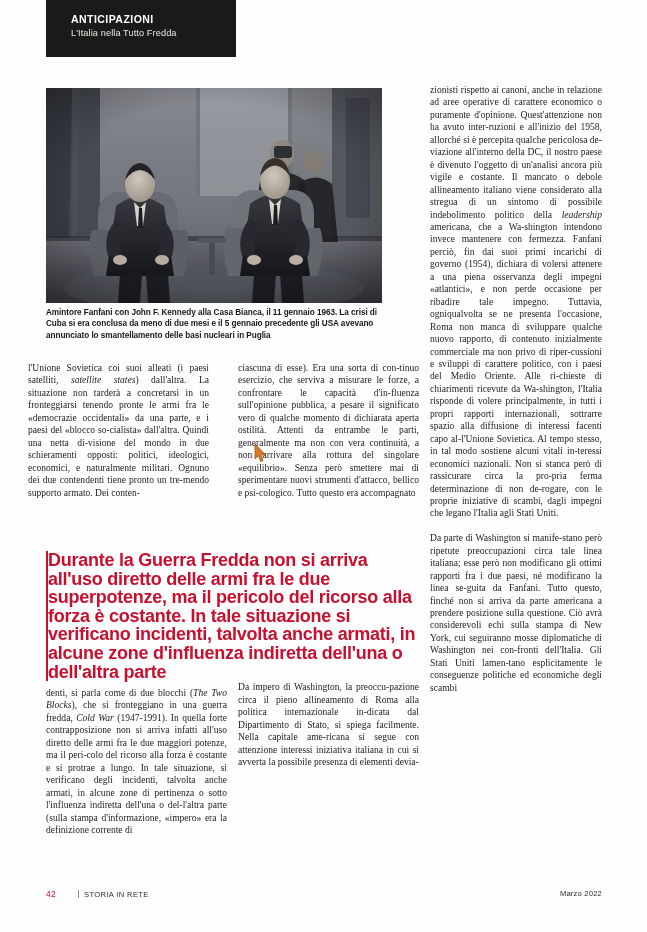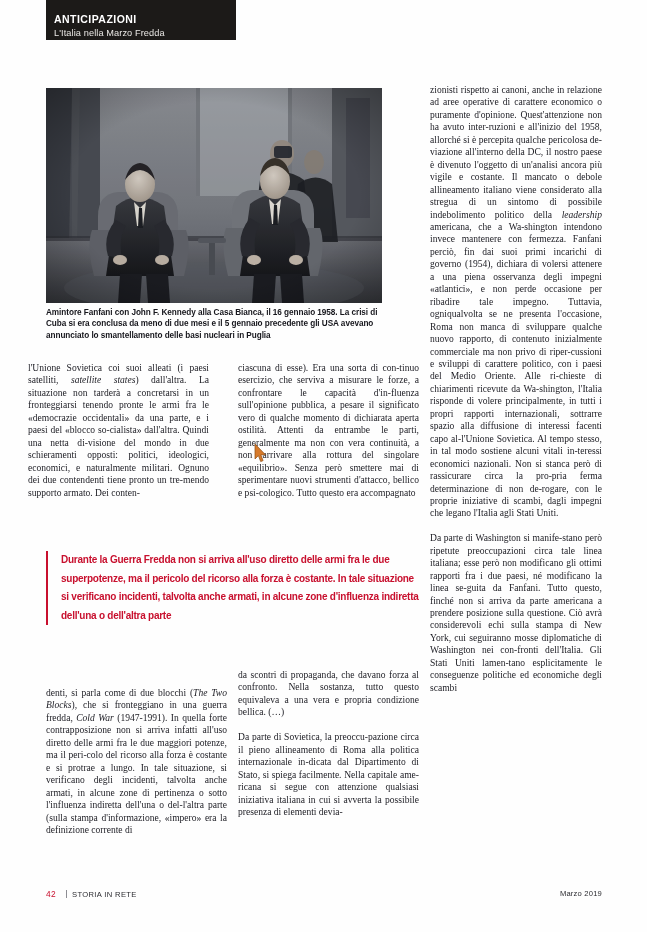--- a/index.html
+++ b/index.html
@@ -19,24 +19,24 @@
   .page {
     position: absolute;
     inset: 0;
     background: #fefefe;
   }
 
   
   .section-flag {
     position: absolute;
     left: 46px; top: 0px;
-    width: 190px; height: 40px;
+    width: 190px; height: 57px;
     background: #1c1a18;
     color: #ffffff;
-    padding: 13px 0 0 8px;
+    padding: 13px 0 0 25px;
   }
   .section-flag .kicker {
     font-family: "Liberation Sans", "DejaVu Sans", sans-serif;
     font-weight: bold;
     font-size: 10.5px;
     letter-spacing: 0.45px;
     line-height: 12px;
   }
   .section-flag .sub {
     font-family: "Liberation Sans", "DejaVu Sans", sans-serif;
@@ -90,45 +90,44 @@
   .col-mid-bot    { left: 238px; top: 669px; width: 181px; }
 
   i, .it { font-style: italic; font-family: Liberation Serif, serif; }
   b, .bd { font-weight: normal; }
 
   
   .pullquote {
     position: absolute;
     left: 46px; top: 551px;
     width: 373px;
-    padding-left: 13px;
     border-left: 2.6px solid #c8102e;
     color: #c8102e;
     font-family: "Liberation Sans", "DejaVu Sans", sans-serif;
     font-weight: bold;
-    font-size: 10px;
+    font-size: 18px;
     line-height: 18.6px;
     letter-spacing: -0.25px;
   }
 
   
   .footer-left {
     position: absolute;
     left: 46px; top: 889px;
     display: flex; align-items: center;
     font-family: "Liberation Sans", "DejaVu Sans", sans-serif;
     font-size: 7.6px;
     letter-spacing: 0.35px;
     color: #2a2a2f;
   }
   .footer-left .pgnum {
     color: #c8102e;
     font-weight: normal;
     font-size: 8.4px;
-    margin-right: 10px;
+    margin-right: 22px;
   }
   .footer-left .divider {
     display: inline-block;
     width: 1px; height: 8px;
     background: #8d8d93;
     margin-right: 5px;
   }
   .footer-right {
     position: absolute;
     right: 45px; top: 889px;
@@ -146,21 +145,21 @@
     pointer-events: none;
   }
 </style>
 </head>
 <body>
 
 <div class="page">
 
   <div class="section-flag">
     <div class="kicker">ANTICIPAZIONI</div>
-    <div class="sub">L'Italia nella Marzo Fredda</div>
+    <div class="sub">L'Italia nella Tutto Fredda</div>
   </div>
 
   <div class="photo">
     <svg width="336" height="215" viewBox="0 0 336 215" xmlns="http://www.w3.org/2000/svg">
       <defs>
         <linearGradient id="wall" x1="0" y1="0" x2="0" y2="1">
           <stop offset="0%" stop-color="#8f9298"></stop>
           <stop offset="55%" stop-color="#7b7e85"></stop>
           <stop offset="100%" stop-color="#5d6067"></stop>
         </linearGradient>
@@ -258,54 +257,53 @@
 
       <rect width="336" height="215" fill="#0d0f14" opacity="0.07"></rect>
       <radialGradient id="vig" cx="50%" cy="50%" r="72%">
         <stop offset="60%" stop-color="#000000" stop-opacity="0"></stop>
         <stop offset="100%" stop-color="#000000" stop-opacity="0.34"></stop>
       </radialGradient>
       <rect width="336" height="215" fill="url(#vig)"></rect>
     </svg>
   </div>
 
-  <div class="caption">Amintore Fanfani con John F. Kennedy alla Casa Bianca, il 16 gennaio 1958. La crisi di Cuba si era conclusa da meno di due mesi e il 5 gennaio precedente gli USA avevano annunciato lo smantellamento delle basi nucleari in Puglia</div>
+  <div class="caption">Amintore Fanfani con John F. Kennedy alla Casa Bianca, il 11 gennaio 1963. La crisi di Cuba si era conclusa da meno di due mesi e il 5 gennaio precedente gli USA avevano annunciato lo smantellamento delle basi nucleari in Puglia</div>
 
   <div class="col col-left-top">
     <p>l'Unione Sovietica coi suoi alleati (i paesi satelliti, <i>satellite states</i>) dall'altra. La situazione non tarderà a concretarsi in un fronteggiarsi tenendo pronte le armi fra le «democrazie occidentali» da una parte, e i paesi del «blocco so-cialista» dall'altra. Quindi una netta di-visione del mondo in due schieramenti opposti: politici, ideologici, economici, e naturalmente militari. Ognuno dei due contendenti tiene pronto un tre-mendo supporto armato. Dei conten-</p>
   </div>
 
   <div class="col col-mid-top">
     <p>ciascuna di esse). Era una sorta di con-tinuo esercizio, che serviva a misurare le forze, a confrontare le capacità d'in-fluenza sull'opinione pubblica, a pesare il significato vero di qualche momento di dichiarata aperta ostilità. Attenti da entrambe le parti, generalmente ma non con vera continuità, a non arrivare alla rottura del singolare «equilibrio». Senza però smettere mai di sperimentare nuovi strumenti d'attacco, bellico e psi-cologico. Tutto questo era accompagnato</p>
   </div>
 
   <div class="pullquote">Durante la Guerra Fredda non si arriva all'uso diretto delle armi fra le due superpotenze, ma il pericolo del ricorso alla forza è costante. In tale situazione si verificano incidenti, talvolta anche armati, in alcune zone d'influenza indiretta dell'una o dell'altra parte</div>
 
   <div class="col col-left-bot">
     <p>denti, si parla come di due blocchi (<i>The Two Blocks</i>), che si fronteggiano in una guerra fredda, <i>Cold War</i> (1947-1991). In quella forte contrapposizione non si arriva infatti all'uso diretto delle armi fra le due maggiori potenze, ma il peri-colo del ricorso alla forza è costante e si protrae a lungo. In tale situazione, si verificano degli incidenti, talvolta anche armati, in alcune zone di pertinenza o sotto l'influenza indiretta dell'una o del-l'altra parte (sulla stampa d'informazione, «impero» era la definizione corrente di</p>
   </div>
 
   <div class="col col-mid-bot">
-    <p>da scontri di propaganda, che davano forza al confronto. Nella sostanza, tutto questo equivaleva a una vera e propria condizione bellica. (…)</p>
     <div class="gap"></div>
-    <p><b>Da parte di Sovietica,</b><span> la preoccu-pazione circa il pieno allineamento di Roma alla politica internazionale in-dicata dal Dipartimento di Stato, si spiega facilmente. Nella capitale ame-ricana si segue con attenzione qualsiasi iniziativa italiana in cui si avverta la possibile presenza di elementi devia-</span></p>
+    <p><b>Da impero di Washington,</b><span> la preoccu-pazione circa il pieno allineamento di Roma alla politica internazionale in-dicata dal Dipartimento di Stato, si spiega facilmente. Nella capitale ame-ricana si segue con attenzione interessi iniziativa italiana in cui si avverta la possibile presenza di elementi devia-</span></p>
   </div>
 
   <div class="col col-right-full">
     <p>zionisti rispetto ai canoni, anche in relazione ad aree operative di carattere economico o puramente d'opinione. Quest'attenzione non ha avuto inter-ruzioni e all'inizio del 1958, allorché si è percepita qualche pericolosa de-viazione all'interno della DC, il nostro paese è divenuto l'oggetto di un'analisi ancora più vigile e costante. Il mancato o debole allineamento italiano viene considerato alla stregua di un sintomo di possibile indebolimento politico della <i>leadership</i> americana, che a Wa-shington intendono invece mantenere con fermezza. Fanfani perciò, fin dai suoi primi incarichi di governo (1954), dichiara di volersi attenere a una piena osservanza degli impegni «atlantici», e non perde occasione per ribadire tale impegno. Tuttavia, ogniqualvolta se ne presenta l'occasione, Roma non manca di sviluppare qualche nuovo rapporto, di contenuto inizialmente commerciale ma non privo di riper-cussioni e sviluppi di carattere politico, con i paesi del Medio Oriente. Alle ri-chieste di chiarimenti ricevute da Wa-shington, l'Italia risponde di volere principalmente, in tutti i propri rapporti internazionali, sottrarre spazio alla diffusione di interessi facenti capo al-l'Unione Sovietica. Al tempo stesso, in tal modo sostiene alcuni vitali in-teressi economici nazionali. Non si stanca però di rassicurare circa la pro-pria ferma determinazione di non de-rogare, con le proprie iniziative di scambi, dagli impegni che legano l'Italia agli Stati Uniti.</p>
     <div class="gap"></div>
     <p><b>Da parte di Washington</b><span> si manife-stano però ripetute preoccupazioni circa tale linea italiana; esse però non modificano gli ottimi rapporti fra i due paesi, né modificano la linea se-guita da Fanfani. Tutto questo, finché non si arriva da parte americana a prendere posizione sulla questione. Ciò avrà considerevoli echi sulla stampa di New York, cui seguiranno mosse diplomatiche di Washington nei con-fronti dell'Italia. Gli Stati Uniti lamen-tano esplicitamente le conseguenze politiche ed economiche degli scambi</span></p>
   </div>
 
   <div class="cursor-artifact">
     <svg width="13" height="19" viewBox="0 0 13 19" xmlns="http://www.w3.org/2000/svg">
       <path d="M1 0 L1 15 L4.4 11.6 L6.7 17.6 L9.1 16.6 L6.8 10.9 L11.4 10.7 Z" fill="#d77a2a" stroke="#8a4a12" stroke-width="0.7"></path>
     </svg>
   </div>
 
   <div class="footer-left">
     <span class="pgnum">42</span>
     <span class="divider"></span>
     <span>STORIA IN RETE</span>
   </div>
-  <div class="footer-right">Marzo 2019</div>
+  <div class="footer-right">Marzo 2022</div>
 
 </div>
 
 </body></html>

